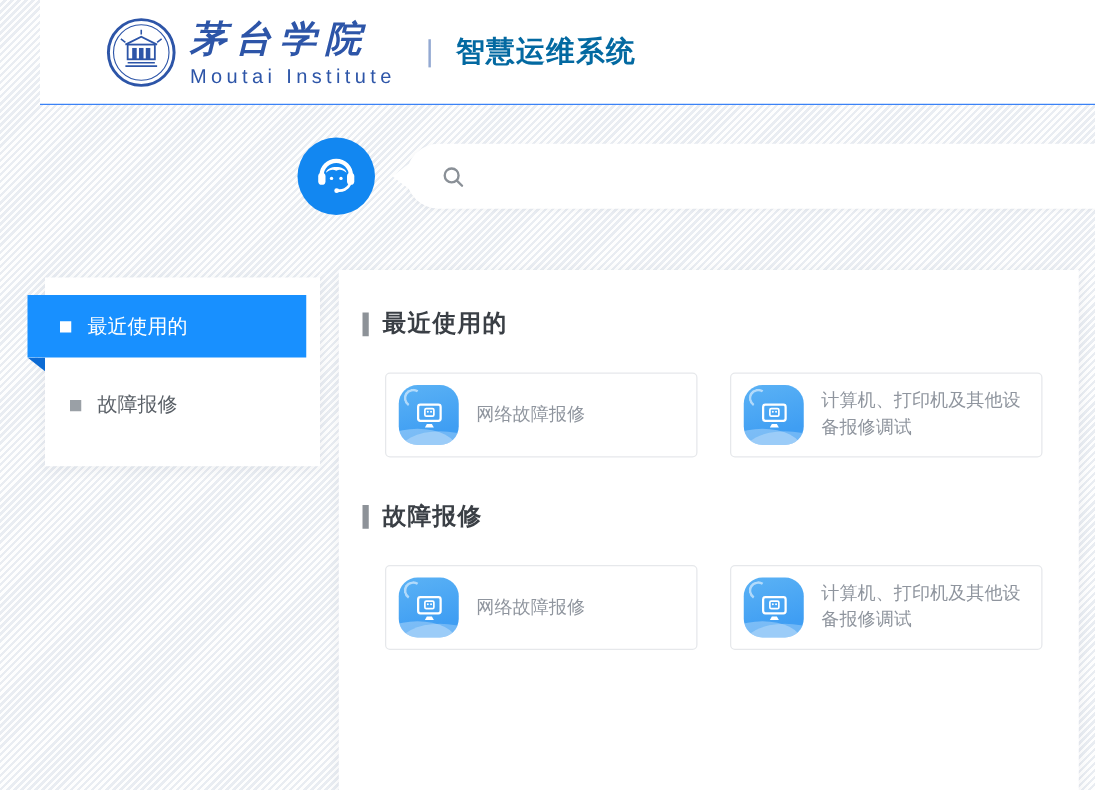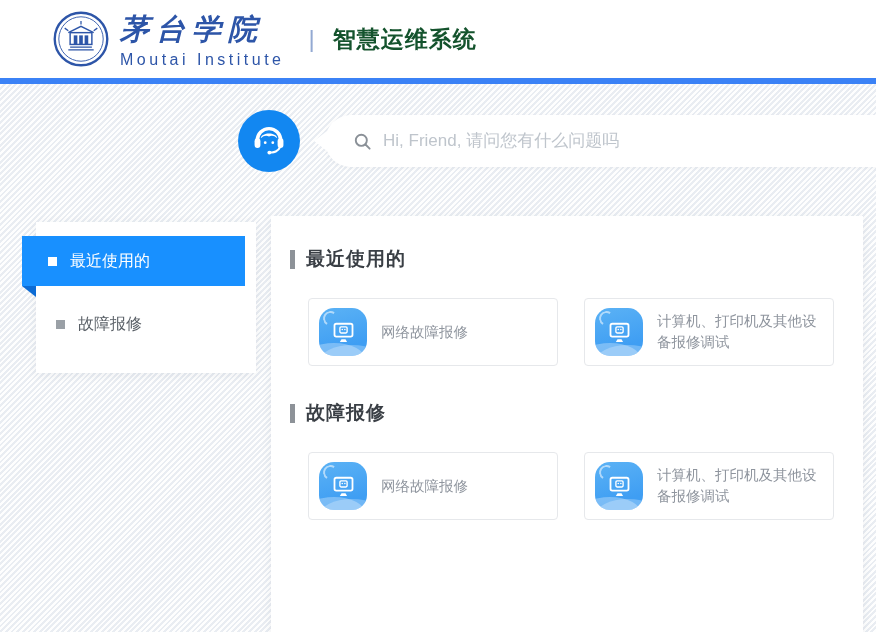--- a/index.html
+++ b/index.html
@@ -6,32 +6,32 @@
   html,body { width:876px; height:632px; overflow:hidden; }
   body {
     font-family:"Liberation Sans","DejaVu Sans",sans-serif;
     background-color:#f2f4f7;
     background-image:repeating-linear-gradient(135deg,
       rgba(255,255,255,.9) 0 2px, rgba(226,231,238,.55) 2px 4px);
   }
 
   
   header {
-    height:84px; background:#fff; border-bottom:6px solid #3b82f6;
-    display:flex; align-items:center; padding-left:52px;
+    height:84px; background:#fff; border-bottom:1px solid #3b82f6;
+    display:flex; align-items:center; padding-left:52px;margin-left:32px;
   }
   .emblem { width:58px; height:58px; flex:none; }
   .logo-text { margin-left:10px; color:#2d55a8; }
   .logo-cn {
     font-size:29px; font-weight:bold; font-style:italic; letter-spacing:7px;
     font-family:"DejaVu Serif","Liberation Serif",serif; white-space:nowrap;
   }
   .logo-en { font-size:16px; letter-spacing:3.5px; margin-top:1px; }
   .hdr-divider { color:#93a9d2; font-size:24px; font-weight:100; margin:0 18px 0 24px; }
-  .sys-title { font-size:23px; color:#14532d; font-weight:bold; letter-spacing:1px; }
+  .sys-title { font-size:23px; color:#0369a1; font-weight:bold; letter-spacing:1px; }
 
   
   .hero { display:flex; align-items:center; padding:26px 0 0 238px; }
   .avatar {
     width:62px; height:62px; border-radius:50%; background:#1287f1; flex:none;
     display:flex; align-items:center; justify-content:center; cursor:pointer;
   }
   .search-bar {
     position:relative; flex:1; height:52px; margin-left:25px; margin-right:-30px;
     background:#fff; border-radius:26px; display:flex; align-items:center;
@@ -143,21 +143,20 @@
       <path d="M48 41 c-2.5 6 -9 8.5 -14.5 7.5" fill="none" stroke="#fff" stroke-width="3.2" stroke-linecap="round"></path>
       <circle cx="32.5" cy="48.8" r="2.8" fill="#fff"></circle>
     </svg>
   </div>
   <div class="search-bar">
     <span class="search-tail"></span>
     <svg width="19" height="19" viewBox="0 0 24 24">
       <circle cx="10.5" cy="10.5" r="7" fill="none" stroke="#8a9097" stroke-width="2.4"></circle>
       <path d="M15.8 15.8 L21 21" stroke="#8a9097" stroke-width="2.4" stroke-linecap="round"></path>
     </svg>
-    <input type="text" placeholder="Hi, Friend, 请问您有什么问题吗" style="">
   </div>
 </section>
 
 <div class="main">
 
   <aside class="sidebar">
     <div class="side-item active">
       <span class="sq"></span>
       <span>最近使用的</span>
     </div>

